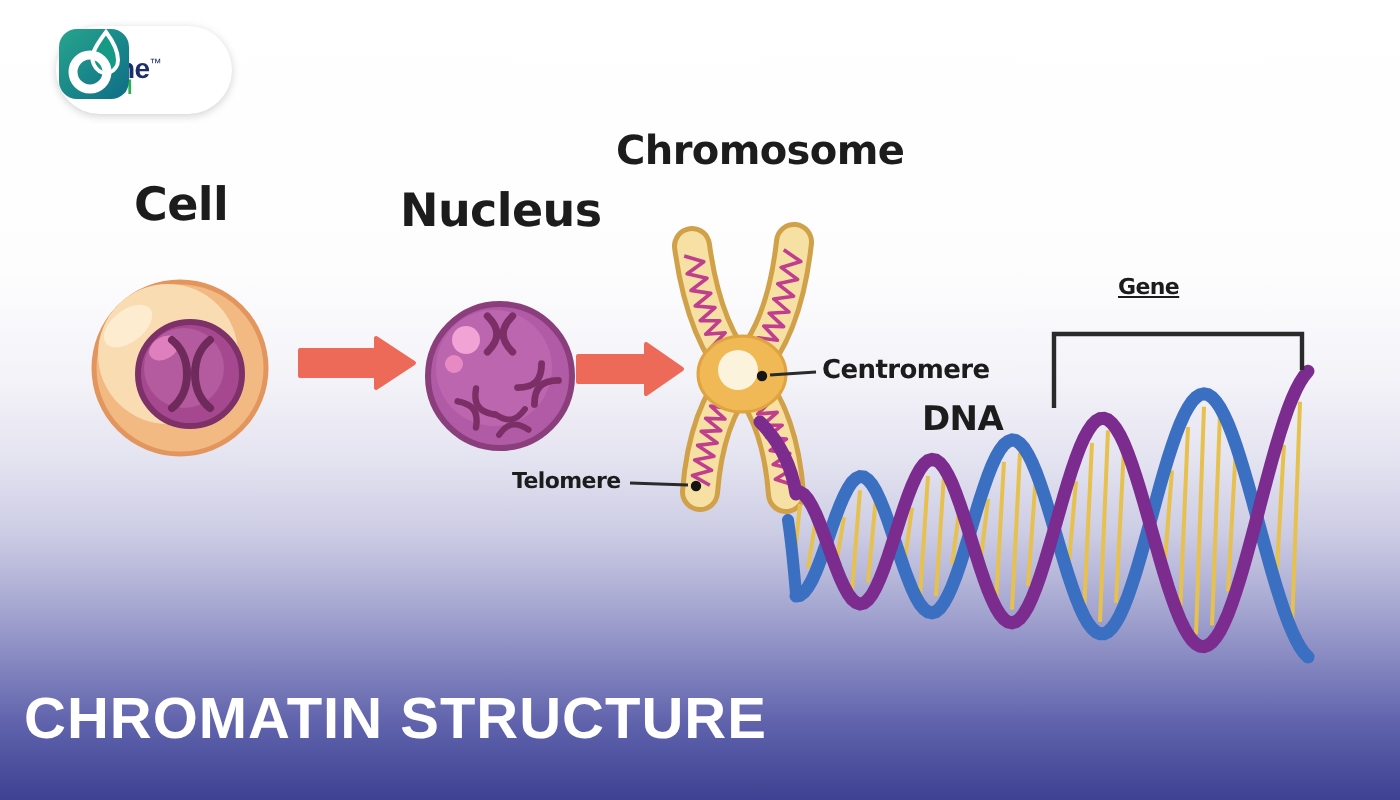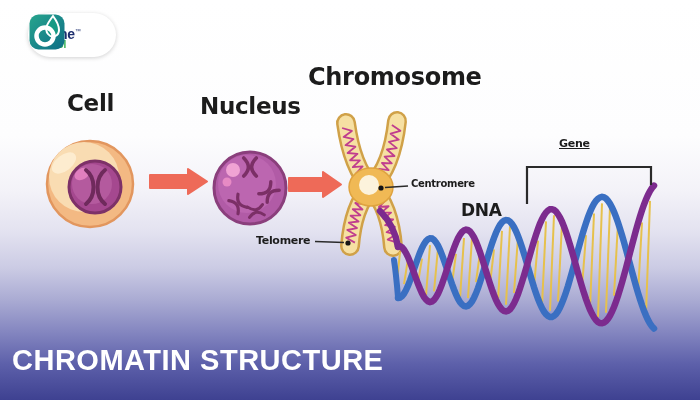--- a/index.html
+++ b/index.html
@@ -11,24 +11,24 @@
       #cbcbe4 67%, #aaabd3 75%, #8486c0 83%, #5d60aa 91%, #3e4191 100%);
   }
   .stage svg{position:absolute;left:0;top:0;}
   .lbl{
     position:absolute;color:#1c1c1c;font-weight:800;
     font-family:"DejaVu Sans","Liberation Sans",sans-serif;
     letter-spacing:-0.3px;white-space:nowrap;
   }
   .lbl-cell{left:67px;top:90px;font-size:23px;}
   .lbl-nucleus{left:200px;top:93px;font-size:23px;}
-  .lbl-chromosome{left:308px;top:63px;font-size:24px;}
+  .lbl-chromosome{left:308px;top:63px;font-size:20px;}
   .lbl-gene{left:559px;top:137px;font-size:11px;text-decoration:underline;}
   .lbl-dna{left:461px;top:200px;font-size:17px;}
-  .lbl-centromere{left:411px;top:178px;font-size:10px;}
+  .lbl-centromere{left:411px;top:178px;font-size:13px;}
   .lbl-telomere{left:256px;top:234px;font-size:11px;}
   .title{
     position:absolute;left:0;top:344px;width:100%;
     text-align:left;padding-right:16px;box-sizing:border-box;
     color:#ffffff;font-size:29px;font-weight:700;letter-spacing:0.5px;
     font-family:"Liberation Sans",sans-serif;
     margin-left:12px;
   }
   
   .logo{

